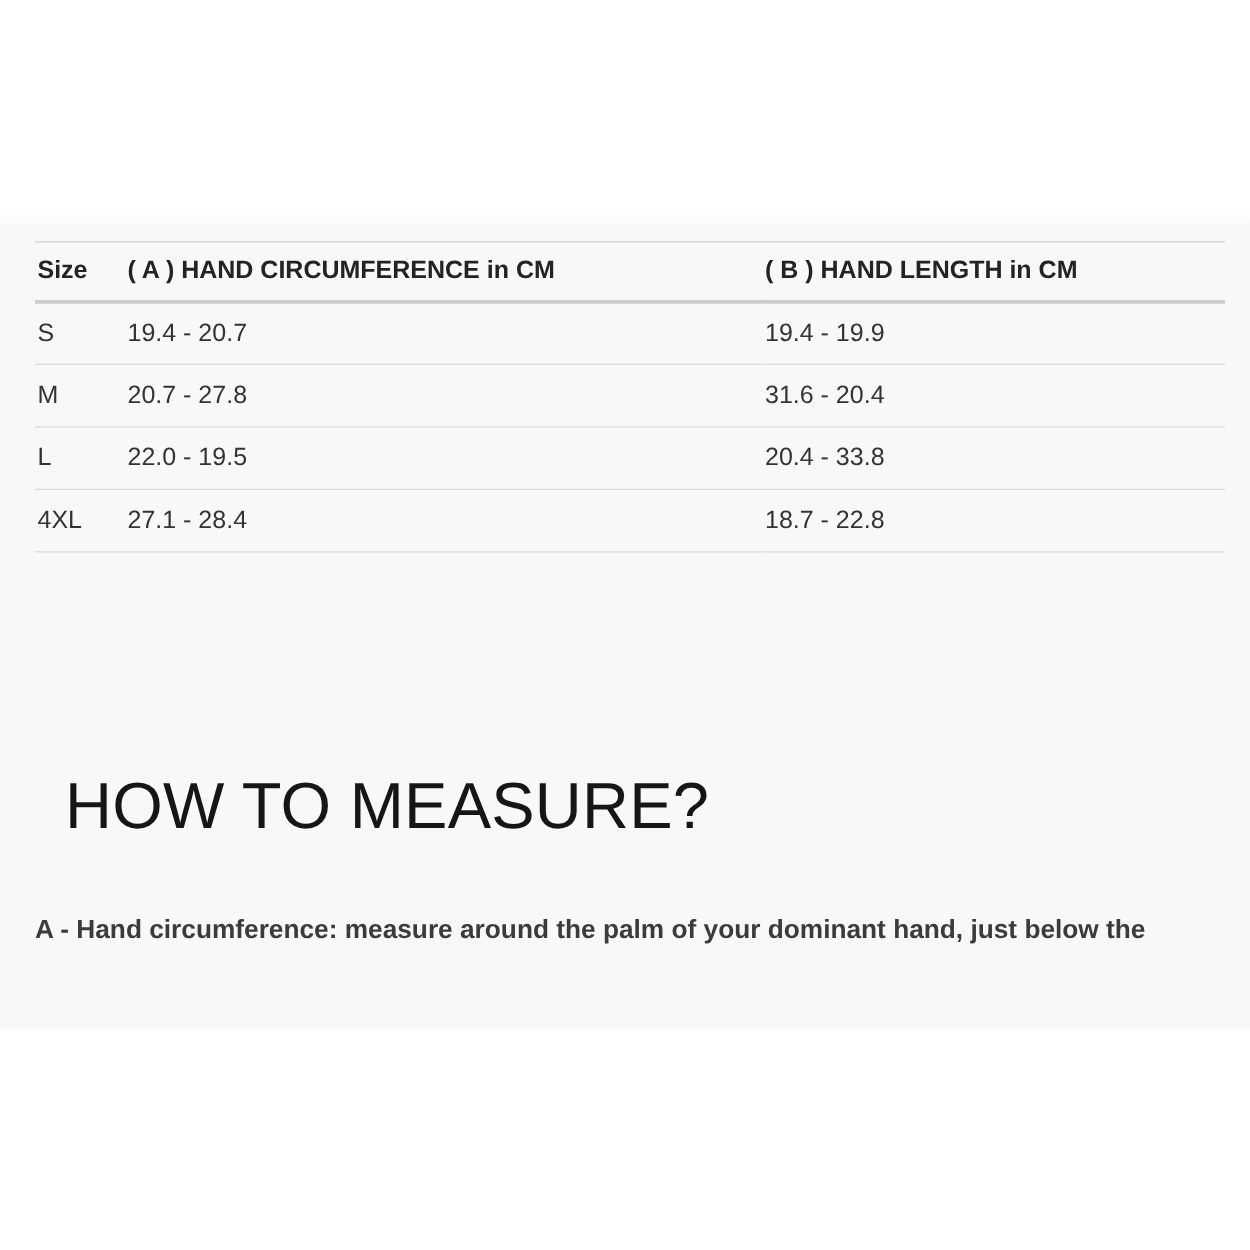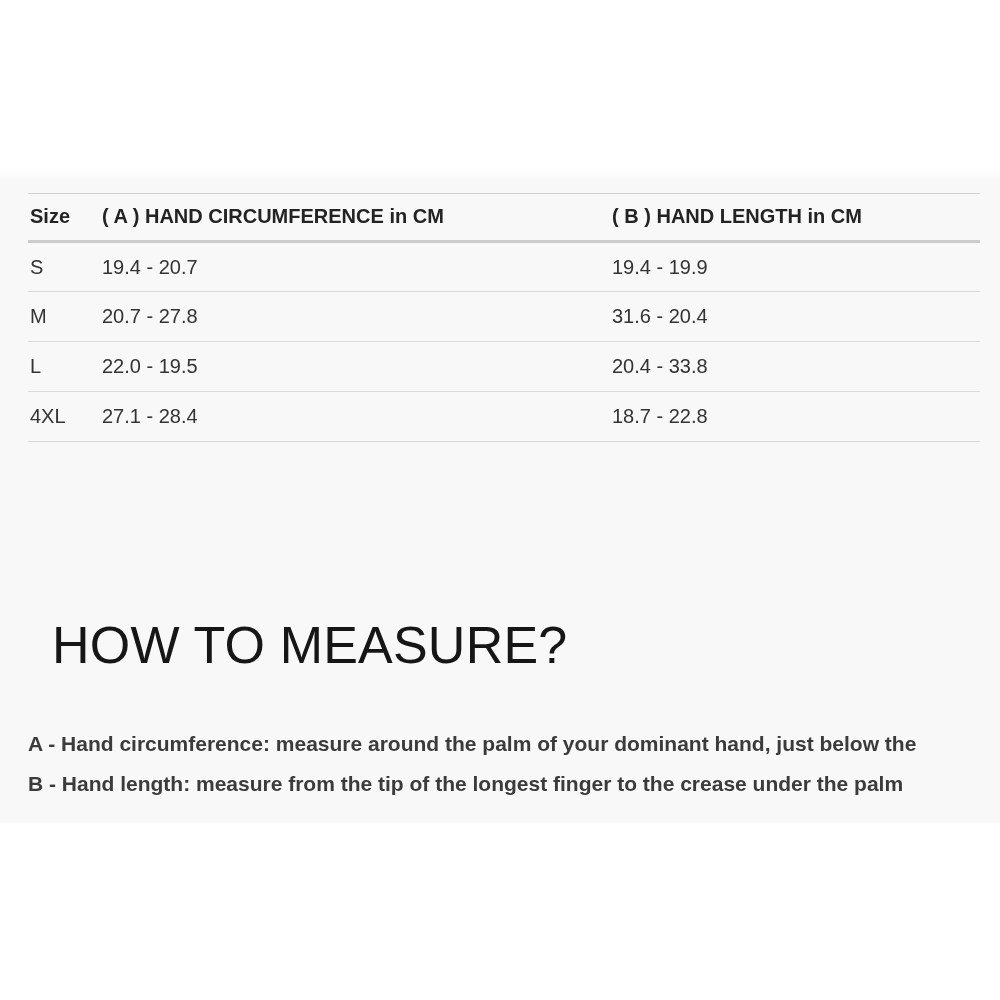--- a/index.html
+++ b/index.html
@@ -111,16 +111,15 @@
         <td>27.1 - 28.4</td>
         <td>18.7 - 22.8</td>
       </tr>
     </tbody>
   </table>
 
   <h1 class="how-heading">HOW TO MEASURE?</h1>
 
   <div class="instructions">
     <div>A - Hand circumference: measure around the palm of your dominant hand, just below the</div>
-    <div>B - Hand length: measure from the tip of the longest finger to the crease under the palm</div>
   </div>
 
 </div>
 
 </body></html>

